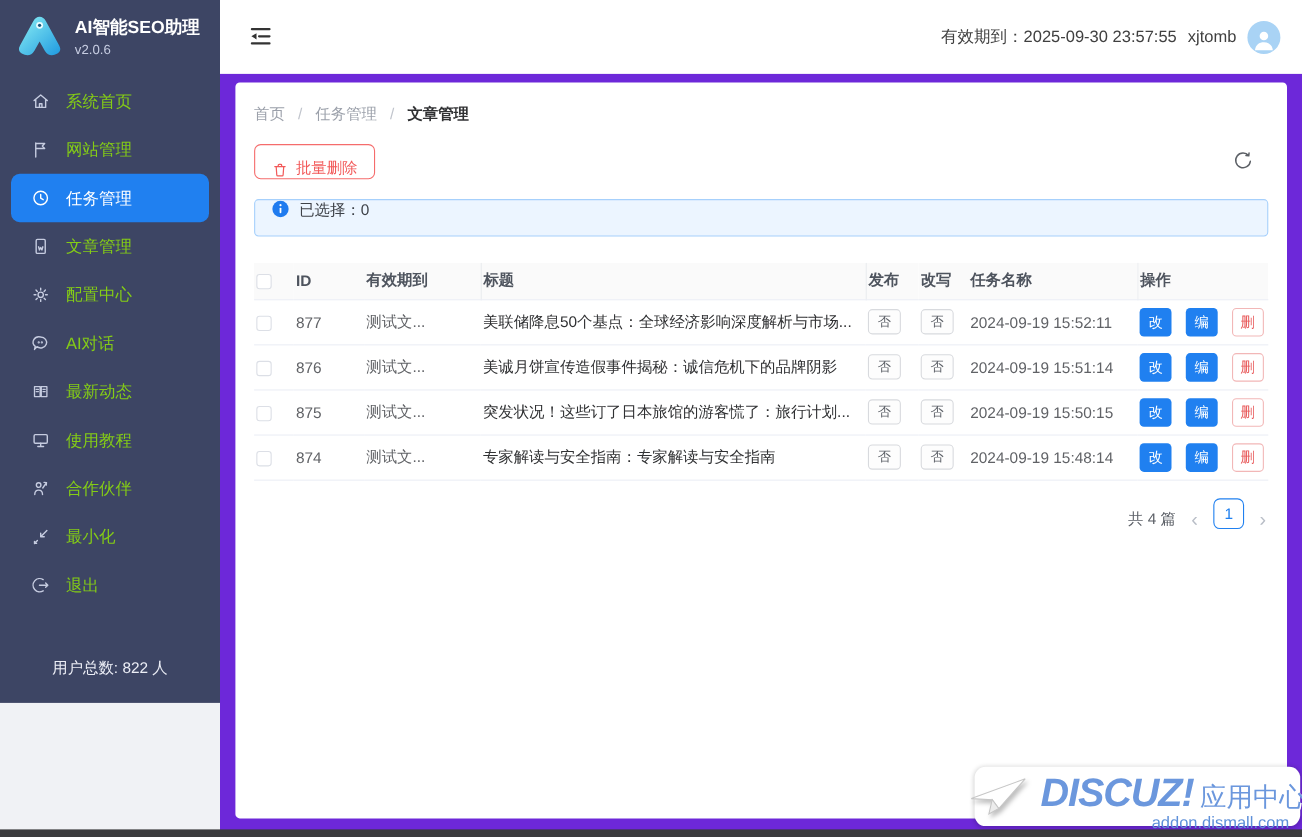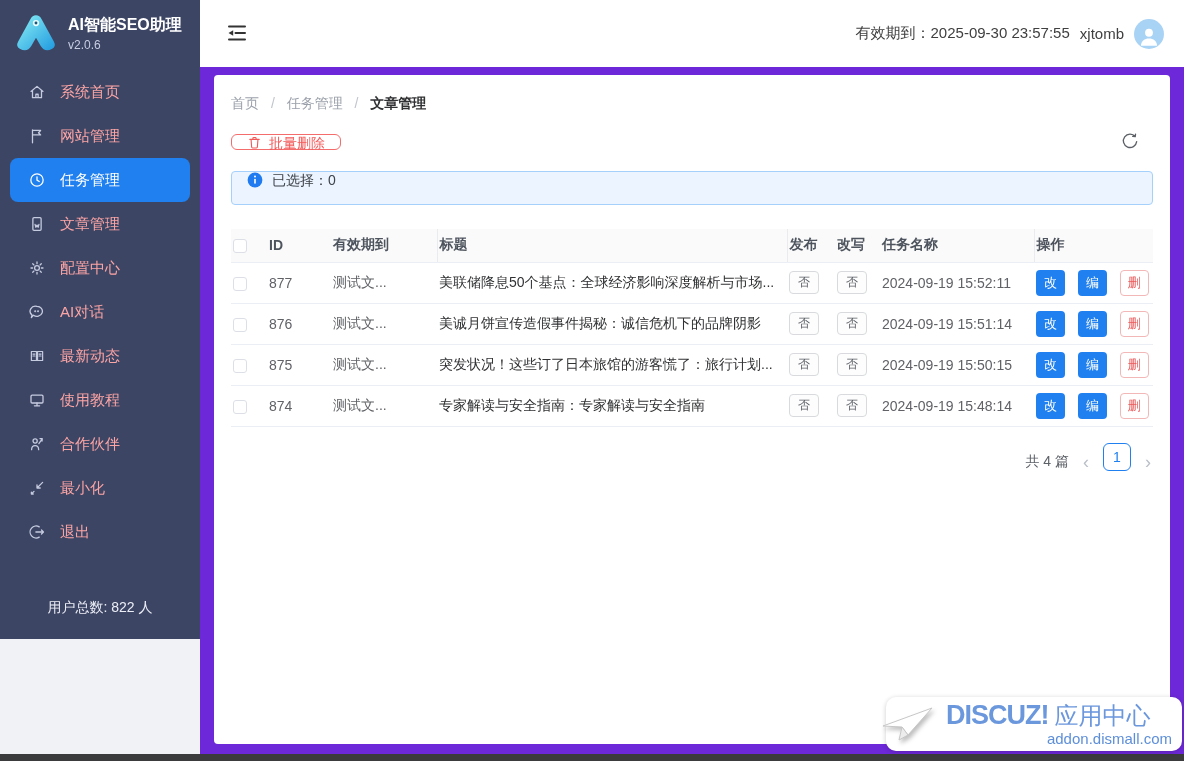--- a/index.html
+++ b/index.html
@@ -7,21 +7,21 @@
   body { font-family:"Liberation Sans","DejaVu Sans",sans-serif; background:#f0f2f5; position:relative; }
 
   
   .sidebar { position:absolute; left:0; top:0; width:200px; height:639px; background:#3d4564; z-index:10; }
   .logo-row { display:flex; align-items:center; gap:10px; padding:12px 14px; height:66px; }
   .logo-glyph { width:44px; height:44px; flex:0 0 44px; }
   .app-title { color:#ffffff; font-size:16px; font-weight:bold; white-space:nowrap; }
   .app-version { color:#c7cde2; font-size:12px; margin-top:2px; }
   .menu { margin-top:4px; }
   .menu-item { display:flex; align-items:center; height:44px; padding-left:28px; gap:14px;
-               color:#fca5a5; font-size:15px; cursor:pointer; }
+               color:#84cc16; font-size:15px; cursor:pointer; }
   .menu-item .mi { width:18px; height:18px; color:#c6cce0; display:inline-flex; }
   .menu-item.active { background:#2080f0; margin:0 10px; padding-left:18px; border-radius:8px; color:#ffffff; }
   .menu-item.active .mi { color:#ffffff; }
   .sidebar-footer { position:absolute; bottom:22px; width:100%; text-align:center;
                     color:#eceef6; font-size:14px; }
 
   
   .topbar { position:absolute; left:200px; top:0; width:984px; height:67px; background:#ffffff;
             display:flex; align-items:center; justify-content:space-between; padding:0 20px 0 24px; z-index:5; }
   .collapse-btn { background:none; border:none; cursor:pointer; color:#333; width:26px; height:26px; padding:0; }
@@ -33,21 +33,21 @@
   .content { position:absolute; left:200px; top:67px; width:984px; height:694px; background:#6d28d9; }
   .card { position:absolute; left:14px; top:8px; width:956px; height:669px; background:#ffffff;
           border-radius:4px; padding:20px 17px 16px 17px; }
 
   .breadcrumb { font-size:14px; color:#9ba0aa; }
   .breadcrumb .crumb { color:#9ba0aa; cursor:pointer; }
   .breadcrumb .sep { margin:0 8px; color:#c0c4cc; }
   .breadcrumb .crumb.current { color:#303133; font-weight:bold; cursor:default; }
 
   .toolbar-row { margin-top:18px; display:flex; align-items:center; justify-content:space-between; }
-  .btn-batch-delete { display:inline-flex; align-items:flex-start; gap:7px; height:16px; padding:0 15px;
+  .btn-batch-delete { display:inline-flex; align-items:flex-end; gap:7px; height:32px; padding:0 15px;
                       background:#ffffff; border:1px solid #f56c6c; color:#f25a5a; font-size:14px;
                       border-radius:6px; cursor:pointer; font-family:inherit; }
   .refresh-btn { background:none; border:none; cursor:pointer; color:#5c6066; width:22px; height:22px; padding:0; margin-right:12px; }
 
   .alert-bar { margin-top:18px; height:34px; background:#ecf5ff; border:1px solid #a6d0fc;
                border-radius:4px; display:flex; align-items:flex-start; gap:9px; padding:0 15px;
                font-size:14px; color:#3d4148; }
 
   
   table.data-table { margin-top:24px; width:922px; border-collapse:collapse; table-layout:fixed; font-size:14px; }
@@ -74,21 +74,21 @@
   .page-arrow { color:#b9bec7; font-size:18px; line-height:1; cursor:pointer; background:none; border:none; padding:0 2px; }
   .page-num { width:28px; height:28px; border:1px solid #2080f0; color:#2080f0; border-radius:6px;
               display:inline-flex; align-items:center; justify-content:center; font-size:14px; cursor:pointer;
               background:#fff; }
 
   
   .watermark { position:absolute; right:2px; bottom:10px; width:296px; height:54px; background:#ffffff;
                border-radius:10px; box-shadow:0 1px 5px rgba(0,0,0,0.20); z-index:60; padding:3px 10px 3px 60px; }
   .wm-plane { position:absolute; left:-6px; top:6px; filter:drop-shadow(2px 3px 2px rgba(0,0,0,0.25)); }
   .wm-line1 { display:flex; align-items:baseline; white-space:nowrap; }
-  .wm-brand { font-size:27px; font-weight:800; color:#6b97dd; letter-spacing:-1px;
+  .wm-brand { font-size:36px; font-weight:800; font-style:italic; color:#6b97dd; letter-spacing:-1px;
               text-shadow:1px 1px 0 #ffffff; }
   .wm-suffix { font-size:24px; color:#6b97dd; margin-left:6px; text-shadow:1px 1px 0 #ffffff; }
   .wm-domain { font-size:15px; color:#5d8fd9; text-align:right; margin-top:-2px; }
   .bottom-strip { position:absolute; left:0; right:0; bottom:0; height:7px; background:#3b3b3d; z-index:50; }
 </style>
 </head>
 <body>
 
 <aside class="sidebar">
   <div class="logo-row">

